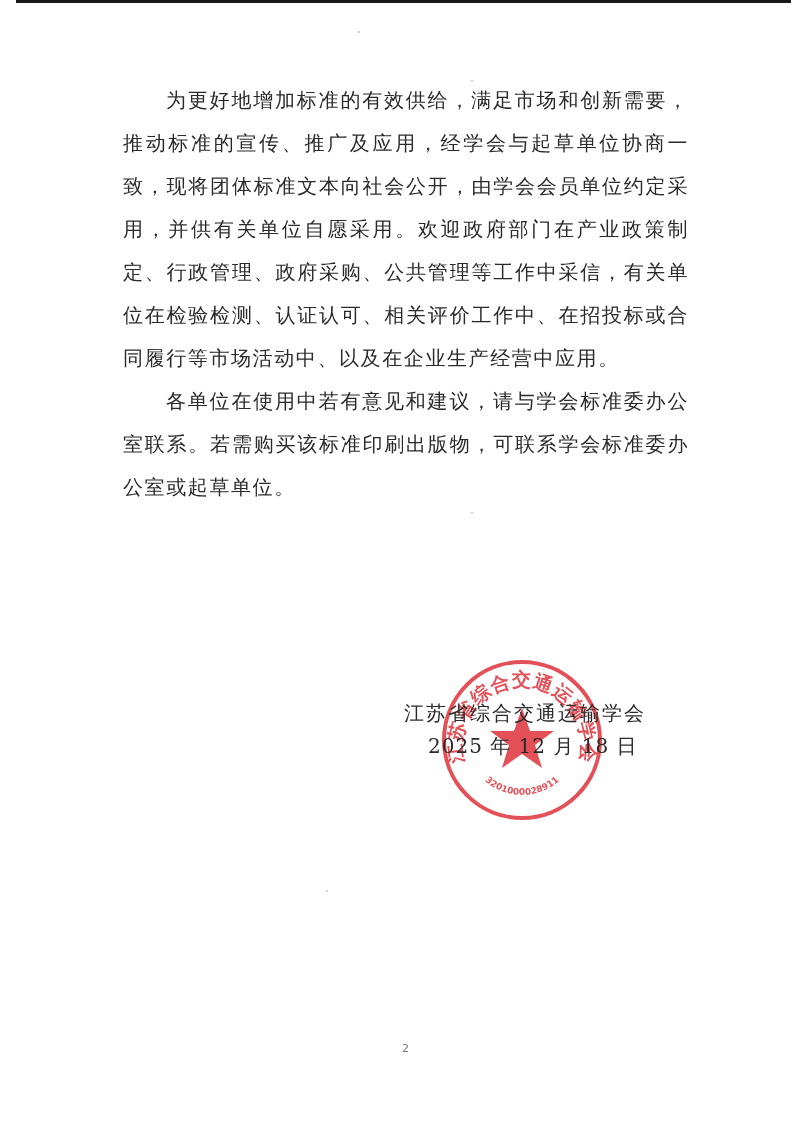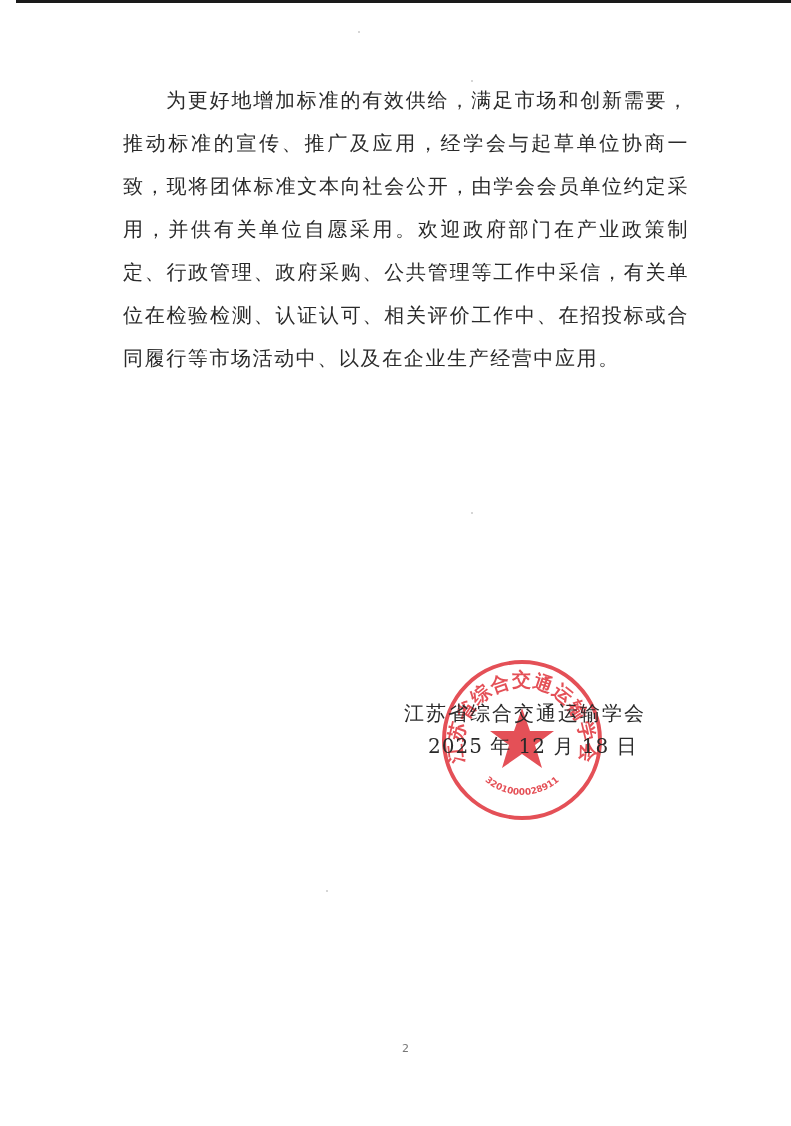--- a/index.html
+++ b/index.html
@@ -41,20 +41,21 @@
     }
     .speck { position: absolute; width: 2px; height: 2px; background: #c8c8c8; border-radius: 1px; }
   </style>
 </head>
 <body>
 
 <div class="page">
   <div class="top-edge"></div>
 
   <p id="p1" class="para indent">为更好地增加标准的有效供给，满足市场和创新需要，推动标准的宣传、推广及应用，经学会与起草单位协商一致，现将团体标准文本向社会公开，由学会会员单位约定采用，并供有关单位自愿采用。欢迎政府部门在产业政策制定、行政管理、政府采购、公共管理等工作中采信，有关单位在检验检测、认证认可、相关评价工作中、在招投标或合同履行等市场活动中、以及在企业生产经营中应用。</p>
+  <p id="p2" class="para indent">各单位在使用中若有意见和建议，请与学会标准委办公室联系。若需购买该标准印刷出版物，可联系学会标准委办公室或起草单位。</p>
 
   <svg class="stamp" viewBox="0 0 164 164">
     <defs>
       <path id="arcTop" d="M 26 110 A 60 60 0 1 1 138 110"></path>
       <path id="arcBot" d="M 40 118 A 56 56 0 0 0 124 118"></path>
     </defs>
     <circle cx="82" cy="82" r="78" fill="none" stroke="#e0323a" stroke-width="4"></circle>
     <text font-size="19" font-weight="bold" fill="#e0323a" font-family="DejaVu Sans, sans-serif" letter-spacing="1">
       <textPath href="#arcTop" startOffset="50%" text-anchor="middle">江苏省综合交通运输学会</textPath>
     </text>

